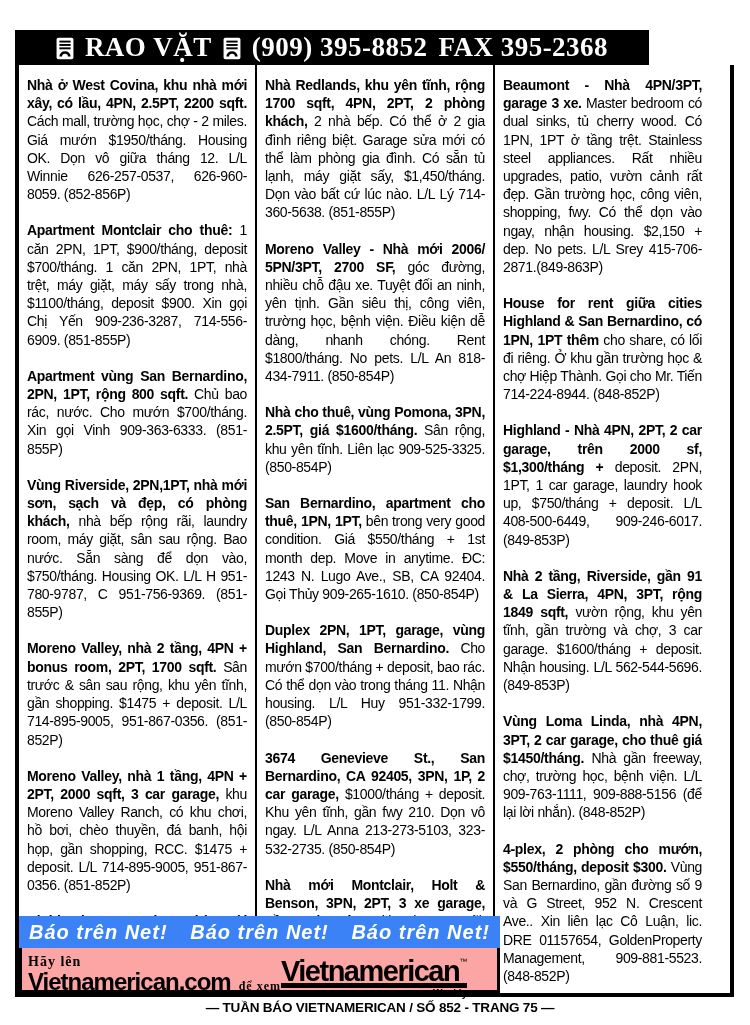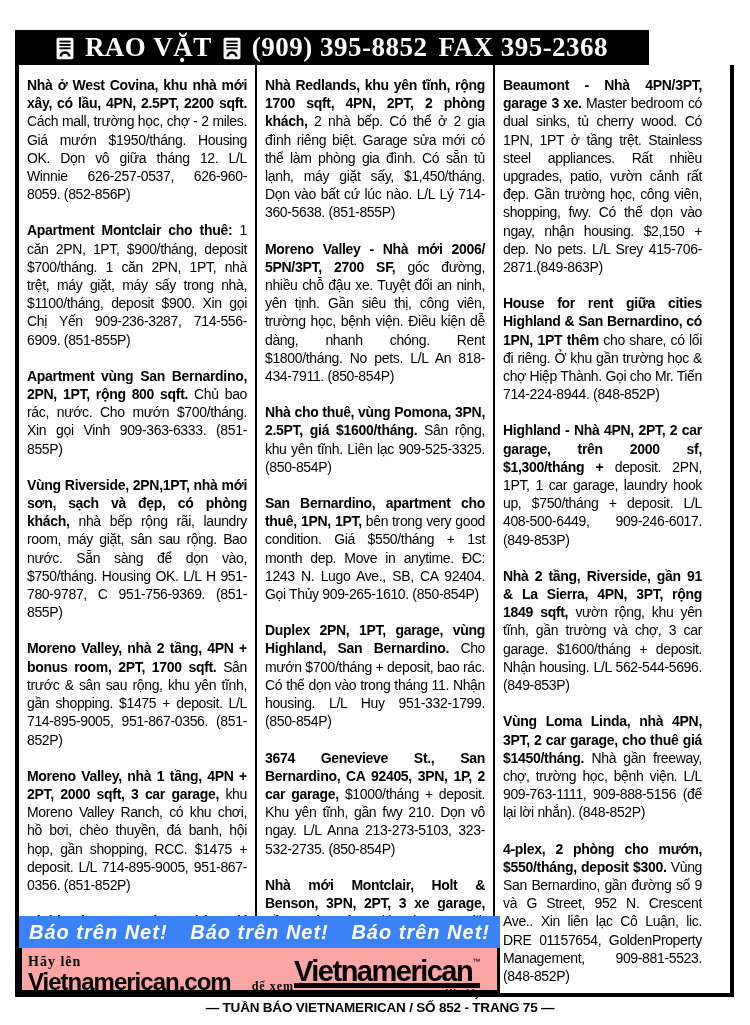--- a/index.html
+++ b/index.html
@@ -38,21 +38,21 @@
   .banner-net {
     height:27px; background:#3b82f6; color:#fff;
     display:flex; align-items:center; justify-content:space-between; padding:16px 10px;
     font-size:20px; font-weight:bold; font-style:italic; letter-spacing:1px; white-space:nowrap;
   }
   .banner-main {
     height:45px; background:#fca5a5; border:3px solid #000; border-top:none;
     display:flex; align-items:center; justify-content:flex-start; padding:12px 8px 0 6px;
   }
   .hay-len { font-family:"Liberation Serif", serif; font-weight:bold; font-size:14px; letter-spacing:1px; line-height:14px; }
-  .site-line { display:flex; align-items:baseline; gap:21px; margin-top:-1px; }
+  .site-line { display:flex; align-items:baseline; gap:8px; margin-top:-1px; }
   .site-url { font-size:24px; font-weight:bold; letter-spacing:-1px; }
   .de-xem { font-family:"Liberation Serif", serif; font-weight:bold; font-size:12px; letter-spacing:1px; }
   .logo { position:relative; margin-right:4px; padding-bottom:6px; }
   .logo-text { font-size:29px; font-weight:bold; letter-spacing:-1.5px; line-height:28px; }
   .logo-tm { font-size:8px; vertical-align:top; }
   .logo-bar { height:5px; background:#000; margin-top:-2px; }
   .logo-weekly { position:absolute; right:0; bottom:-5px; font-size:10px; font-weight:bold; }
 
   
   .page-footer {

